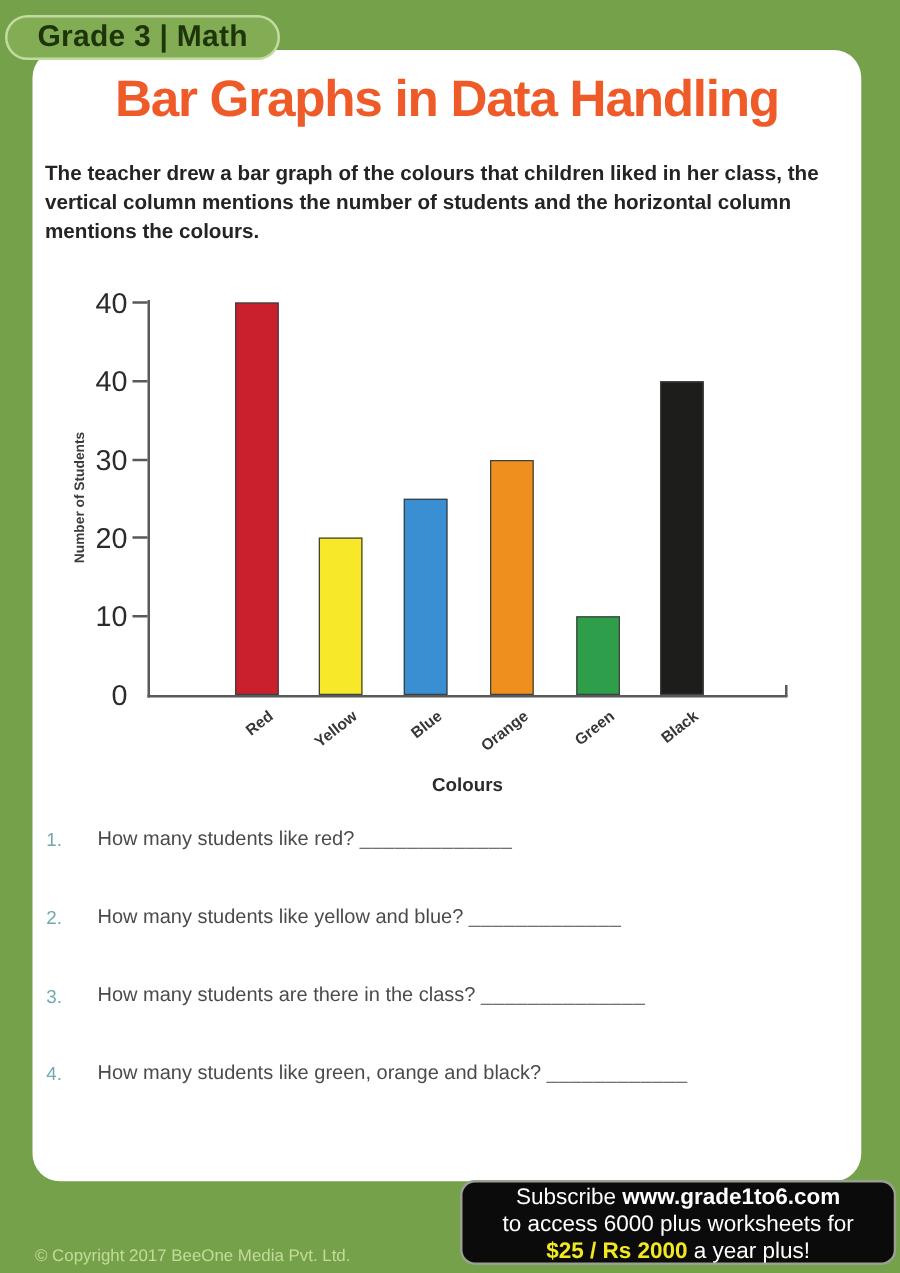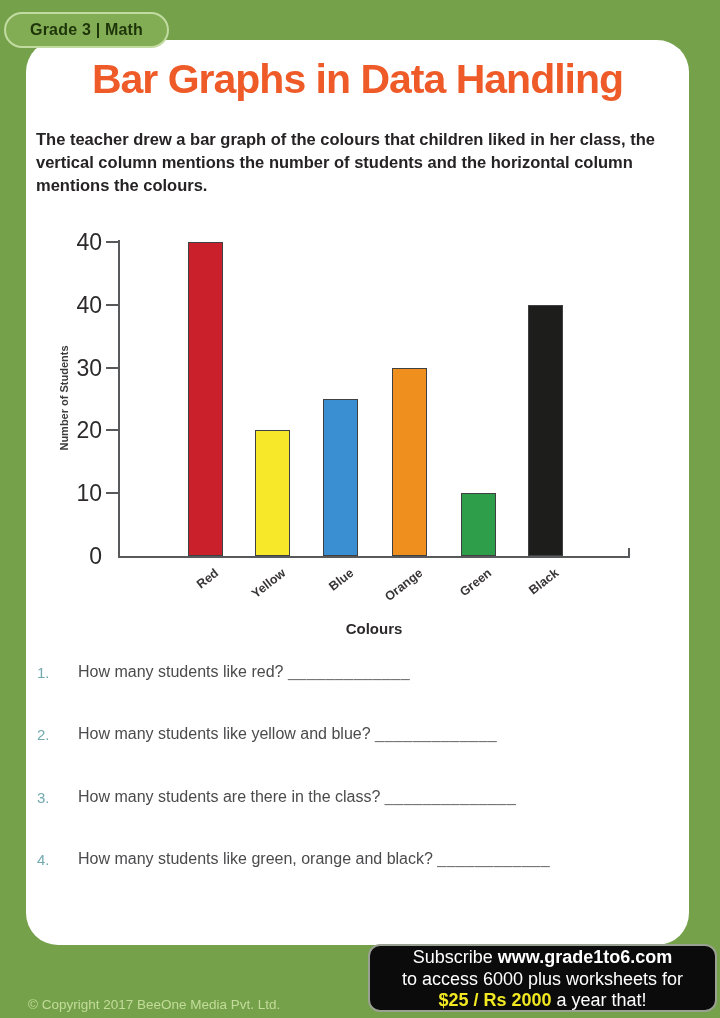--- a/index.html
+++ b/index.html
@@ -9,23 +9,23 @@
     --title-orange:#ee5a28;
     --axis-gray:#58595b;
     --qnum-teal:#72a9ae;
     --price-yellow:#f1e822;
     --footer-green:#c3dc99;
   }
   *{margin:0;padding:0;box-sizing:border-box;}
   html,body{width:720px;height:1018px;}
   body{font-family:"Liberation Sans",sans-serif;background:var(--frame-green);position:relative;overflow:hidden;}
   .canvas{position:absolute;left:0;top:0;width:720px;height:1018px;}
-  .page{position:absolute;left:26px;top:40px;width:663px;height:905px;background:#ffffff;border-radius:32px;padding-left:40px;}
+  .page{position:absolute;left:26px;top:40px;width:663px;height:905px;background:#ffffff;border-radius:22px;padding-left:40px;}
   .badge{position:absolute;left:4px;top:12px;height:36px;line-height:32px;padding:0 24px;background:var(--badge-green);
-         border:2px solid #c2dba0;border-radius:18px;color:var(--badge-text);font-size:16px;font-weight:bold;letter-spacing:0.2px;}
+         border:2px solid #c2dba0;border-radius:18px;color:var(--badge-text);font-size:24px;font-weight:bold;letter-spacing:0.2px;}
   .title{position:absolute;left:0;top:16px;width:100%;text-align:center;font-size:41px;font-weight:bold;
          color:var(--title-orange);letter-spacing:-1px;}
   .intro{position:absolute;left:10px;top:88px;width:632px;font-size:16.5px;font-weight:bold;color:#262324;line-height:23px;}
   
   .chart{position:absolute;left:0;top:0;width:663px;height:905px;pointer-events:none;}
   .y-axis{position:absolute;left:92px;top:200px;width:2px;height:318px;background:var(--axis-gray);}
   .x-axis{position:absolute;left:92px;top:516px;width:512px;height:2px;background:var(--axis-gray);}
   .x-end-tick{position:absolute;left:602px;top:508px;width:2px;height:9px;background:var(--axis-gray);}
   .ytick{position:absolute;width:12px;height:2px;background:var(--axis-gray);left:80px;}
   .ytick-label{position:absolute;left:30px;width:46px;height:24px;line-height:24px;text-align:right;
@@ -119,15 +119,15 @@
     <span>Grade 3 | Math</span>
   </div>
 
   <div class="copyright">
     <div>© Copyright 2017 BeeOne Media Pvt. Ltd.</div>
   </div>
 
   <div class="subscribe">
     <div><span>Subscribe</span> <b>www.grade1to6.com</b></div>
     <div>to access 6000 plus worksheets for</div>
-    <div><b class="price">$25 / Rs 2000</b><span> a year that!</span></div>
+    <div><b class="price">$25 / Rs 2000</b><span> a year plus!</span></div>
   </div>
 </div>
 
 </body></html>

